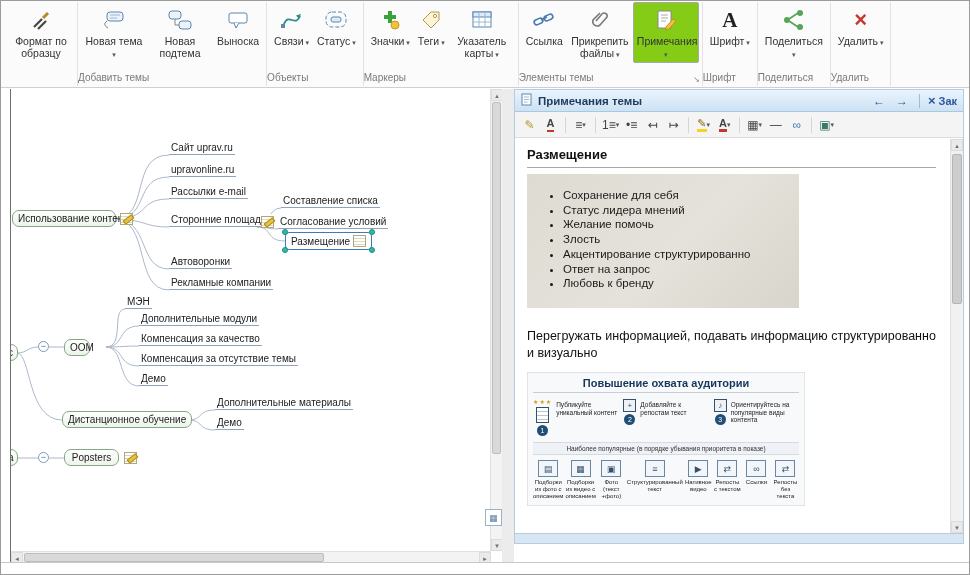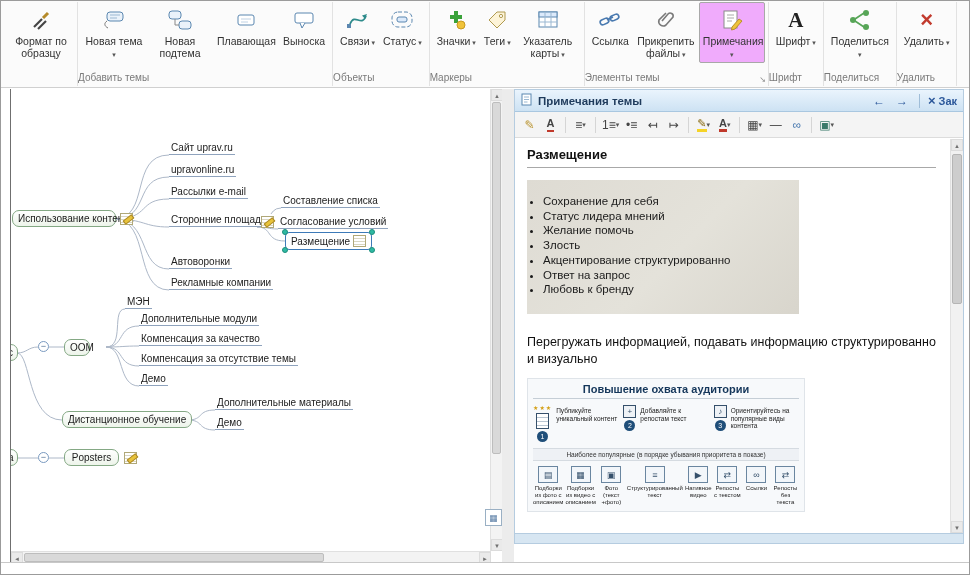--- a/index.html
+++ b/index.html
@@ -6,21 +6,21 @@
   body{font-family:"Liberation Sans",sans-serif;background:#e8e8e8}
   .window{position:relative;width:970px;height:575px;background:#ffffff;border:1px solid #9b9b9b;overflow:hidden}
 
   
   .ribbon{position:absolute;left:0;top:0;width:100%;height:87px;background:#fbfbfb;border-bottom:1px solid #d0d0d0;display:flex;padding:1px 2px 0 4px}
   .rgroup{position:relative;display:flex;flex-direction:column;border-right:1px solid #e2e2e2;padding:0 3px;height:84px}
   .rbuttons{display:flex;flex:1;align-items:flex-start}
   .rbtn{display:flex;flex-direction:column;align-items:center;padding:4px 3px 2px 3px;border:1px solid transparent;border-radius:2px}
   .rbtn .ric{height:26px;display:flex;align-items:center;justify-content:center}
   .rbtn .rlbl{font-size:10.5px;color:#333;text-align:center;line-height:1.12;margin-top:3px;max-width:58px}
-  .rbtn.pressed{background:#f0abfc;border-color:#a8a8a8}
+  .rbtn.pressed{background:#84cc16;border-color:#a8a8a8}
   .caret::after{content:" ▾";font-size:7px;color:#555}
   .rglabel{position:absolute;bottom:3px;left:0;right:0;text-align:left;font-size:10px;color:#7a7a7a;white-space:nowrap}
   .rlauncher{position:absolute;right:2px;bottom:2px;font-size:8px;color:#8a8a8a}
   .glyph-A{font-family:"Liberation Serif",serif;font-size:21px;font-weight:bold;color:#222;line-height:1}
   .glyph-X{font-size:22px;font-weight:bold;color:#c23b2e;line-height:1}
 
   
   .canvas{position:absolute;left:9px;top:88px;width:492px;height:474px;background:#fff;border-left:1px solid #6f6f6f}
   .map{position:absolute;left:0;top:0;width:480px;height:462px;overflow:hidden;background:#fff}
   .wires{position:absolute;left:0;top:0}
@@ -57,21 +57,21 @@
   .ti .hl{border-bottom:3px solid #f5d327;font-size:11px;line-height:1.1;color:#8a6d1a}
   .ti .fc{border-bottom:3px solid #c0392b;font-weight:bold;font-size:11px;line-height:1.1}
   .ti .brush{color:#b8912a}
   .ti .lnk{color:#4a7ab0}
   .ti .img{color:#3a7a6a}
   .tsep{width:1px;height:16px;background:#d5d5d5;margin:0 3px}
   .np-body{position:absolute;top:49px;left:0;right:0;bottom:10px;background:#fff;overflow:hidden}
   .np-page{position:absolute;left:12px;top:8px;right:27px}
   .np-heading{font-size:13px;font-weight:bold;color:#111}
   .np-rule{border:0;border-top:1px solid #a8a8a8;margin-top:5px}
-  .np-img1{margin-top:12px;width:272px;height:134px;background:linear-gradient(135deg,#dedbd3 0%,#e4e2da 55%,#d8d5cc 100%);padding:14px 10px 8px 4px}
+  .np-img1{margin-top:6px;width:272px;height:134px;background:linear-gradient(135deg,#dedbd3 0%,#e4e2da 55%,#d8d5cc 100%);padding:14px 10px 8px 24px}
   .np-img1 ul{list-style:disc;padding-left:12px}
   .np-img1 li{font-size:11.5px;color:#1a1a1a;line-height:1.28}
   .np-para{margin-top:20px;font-size:12.5px;color:#111;line-height:1.35;max-width:418px}
   .diagram{margin-top:10px;width:278px;background:#f7f9fb;border:1px solid #dfe4e9;padding:4px 5px 6px 5px}
   .dg-title{text-align:center;font-size:11px;font-weight:bold;color:#14365a;padding-bottom:3px;border-bottom:1px solid #c5ced6}
   .dg-steps{display:flex;gap:5px;margin-top:6px}
   .dg-step{flex:1;display:flex;gap:4px;align-items:flex-start}
   .dg-left{display:flex;flex-direction:column;align-items:center;gap:2px}
   .dg-stars{font-size:6px;color:#d4a017;letter-spacing:1px;line-height:1}
   .dg-doc{width:13px;height:16px;border:1px solid #35506b;background:repeating-linear-gradient(180deg,#fff 0 3px,#b9c6d2 3px 4px)}
@@ -125,29 +125,20 @@
         </div>
         <div class="rbtn">
           <span class="ric">
             <svg width="24" height="22" viewBox="0 0 24 22">
                 <rect x="1" y="2" width="12" height="8" rx="3" fill="#eaf2fa" stroke="#5b87b0"></rect>
                 <rect x="11" y="12" width="12" height="8" rx="3" fill="#eaf2fa" stroke="#5b87b0"></rect>
                 <path d="M7 10 v6 h4" fill="none" stroke="#888"></path>
               </svg>
           </span>
           <span class="rlbl">Новая подтема</span>
-        </div>
-        <div class="rbtn">
-          <span class="ric">
-            <svg width="24" height="22" viewBox="0 0 24 22">
-                <rect x="4" y="6" width="16" height="10" rx="2" fill="#fff" stroke="#5b87b0"></rect>
-                <path d="M7 10 h10 M7 13 h7" stroke="#c0d2e4" fill="none"></path>
-              </svg>
-          </span>
-          <span class="rlbl">Плавающая</span>
         </div>
         <div class="rbtn">
           <span class="ric">
             <svg width="24" height="22" viewBox="0 0 24 22">
                 <rect x="3" y="4" width="18" height="10" rx="2" fill="#fff" stroke="#5b87b0"></rect>
                 <path d="M8 14 l2 5 3 -5" fill="#fff" stroke="#5b87b0"></path>
               </svg>
           </span>
           <span class="rlbl">Выноска</span>
         </div>

